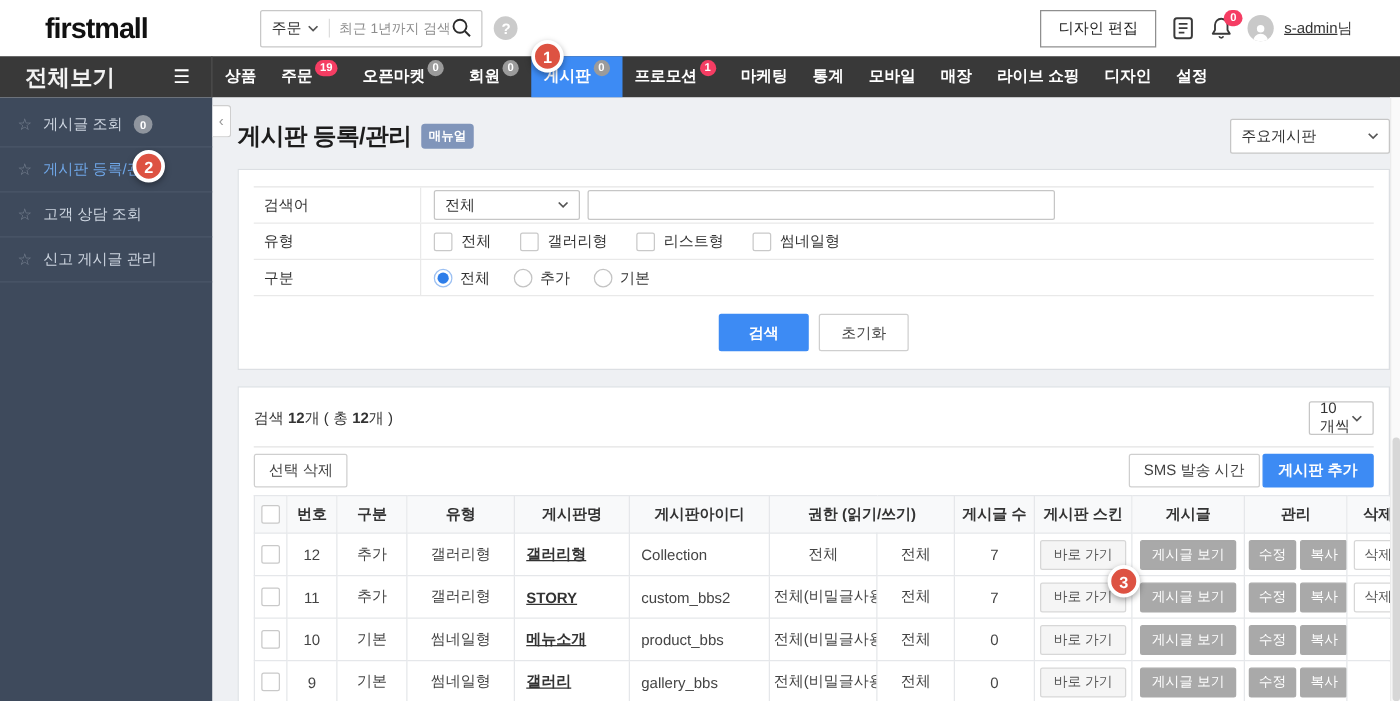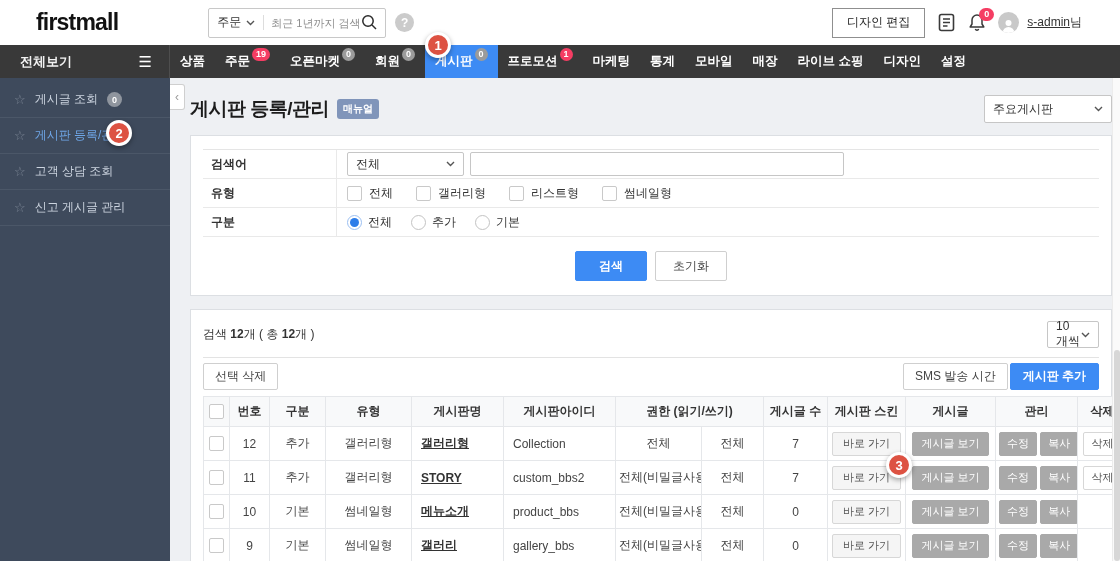--- a/index.html
+++ b/index.html
@@ -22,21 +22,21 @@
   .hbtn + .hbtn { margin-left:-1px; }
   .hicon { margin-left:13px; position:relative; display:flex; cursor:pointer; }
   .bell-badge { position:absolute; top:-5px; right:-8px; background:#f53d63; color:#fff; font-size:9px; font-weight:bold; border-radius:8px; padding:2px 5px; line-height:1; }
   .avatar { margin-left:12px; width:21px; height:21px; border-radius:50%; background:#c9c9c9; overflow:hidden; display:flex; align-items:flex-end; justify-content:center; cursor:pointer; }
   .user { margin-left:8px; white-space:nowrap; }
   .user .uname { text-decoration:underline; cursor:pointer; }
 
   
   .gnb { height:33px; background:#393939; display:flex; align-items:stretch; }
   .gnb-side { width:170px; flex:none; display:flex; align-items:center; justify-content:space-between; padding:0 17px 0 20px; border-right:1px solid #4e4e4e; cursor:pointer; }
-  .gnb-side .t { color:#f2f2f2; font-size:13px; font-weight:bold; }
+  .gnb-side .t { color:#f2f2f2; font-size:18px; font-weight:bold; }
   .hamburger { color:#fff; font-size:15px; line-height:1; }
   .gnb-menu { display:flex; align-items:stretch; }
   .gnb-item { display:flex; align-items:center; padding:4px 10px; color:#fff; font-size:12.5px; font-weight:bold; cursor:pointer; white-space:nowrap; }
   .gnb-item.active { background:#3d8bf4; }
   .nbadge { margin-left:2px; transform:translateY(-7px); color:#fff; font-size:9px; font-weight:bold; border-radius:8px; padding:2px 4px; line-height:1; }
   .nbadge.red { background:#f53d63; }
   .nbadge.gray { background:#9b9b9b; }
 
   
   .shell { display:flex; height:483px; }
@@ -52,21 +52,21 @@
   .page-title { font-size:19px; font-weight:bold; color:#1c1c1c; letter-spacing:-0.5px; }
   .manual-badge { margin-left:8px; background:#8095ba; color:#fff; font-size:10px; font-weight:bold; padding:3px 6px; border-radius:3px; cursor:pointer; }
   .sel { height:28px; background:#fff; border:1px solid #c6c6c6; border-radius:2px; display:flex; align-items:center; justify-content:space-between; padding:0 8px; font-size:12px; color:#333; cursor:pointer; }
   .board-select { margin-left:auto; width:128px; }
 
   
   .panel { background:#fff; border:1px solid #dcdfe3; }
   .panel.form { padding:13px 12px 14px; margin-bottom:13px; }
   .ftable { border-top:1px solid #e5e5e5; }
   .frow { display:flex; align-items:stretch; min-height:29px; border-bottom:1px solid #e9e9e9; }
-  .flabel { width:134px; flex:none; padding-left:8px; font-weight:bold; color:#333; display:flex; align-items:center; border-right:1px solid #e9e9e9; }
+  .flabel { width:134px; flex:none; padding-left:8px; font-weight:normal; color:#333; display:flex; align-items:center; border-right:1px solid #e9e9e9; }
   .fcontent { flex:1; display:flex; align-items:center; padding-left:10px; }
   .scope-select { width:117px; height:24px; }
   .keyword-input { width:374px; height:24px; border:1px solid #c6c6c6; border-radius:2px; margin-left:6px; font-size:12px; padding:0 6px; font-family:inherit; outline:0; }
   .chk-label { display:flex; align-items:center; gap:7px; margin-right:23px; cursor:pointer; }
   .cb { width:15px; height:15px; border:1px solid #c9c9c9; border-radius:2px; background:#fff; flex:none; cursor:pointer; }
   .radio-label { display:flex; align-items:center; gap:6px; margin-right:19px; cursor:pointer; }
   .radio { width:15px; height:15px; border-radius:50%; border:1px solid #c3c3c3; background:#fff; position:relative; flex:none; }
   .radio.on { border-color:#9cc0f2; }
   .radio.on::after { content:""; position:absolute; inset:2px; border-radius:50%; background:#2d7de9; }
   .form-actions { display:flex; justify-content:center; gap:8px; padding-top:14px; }

